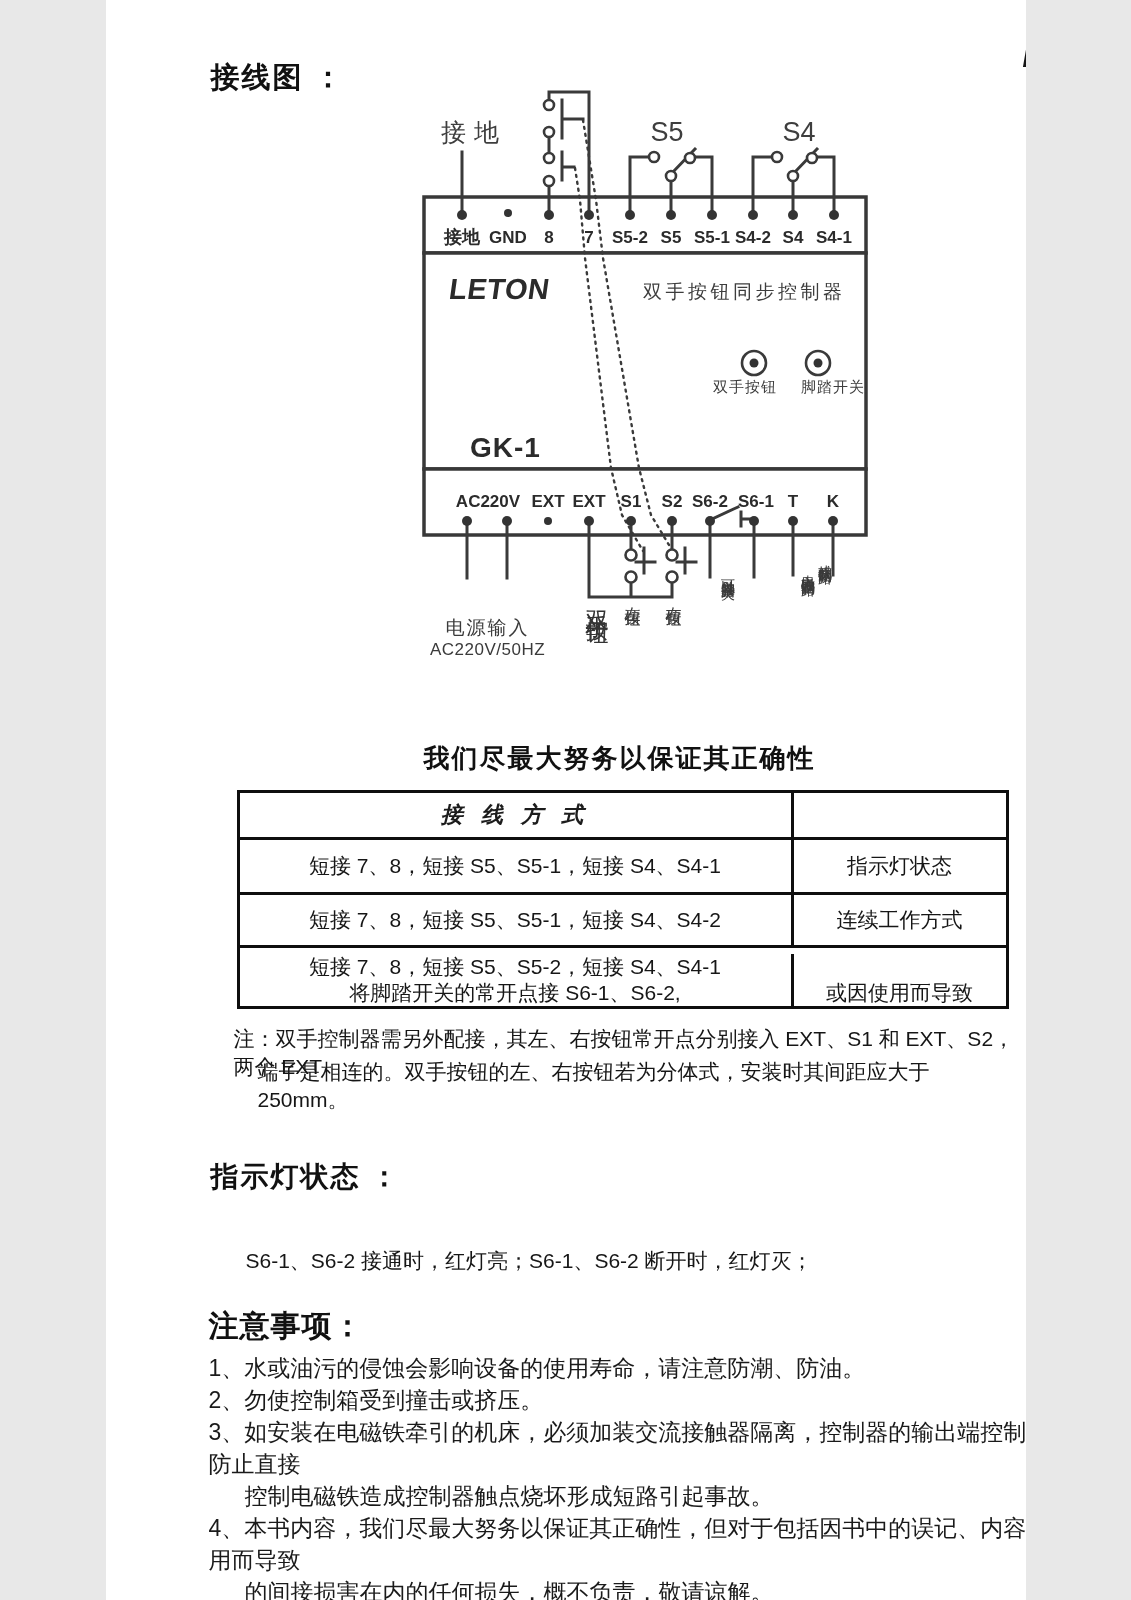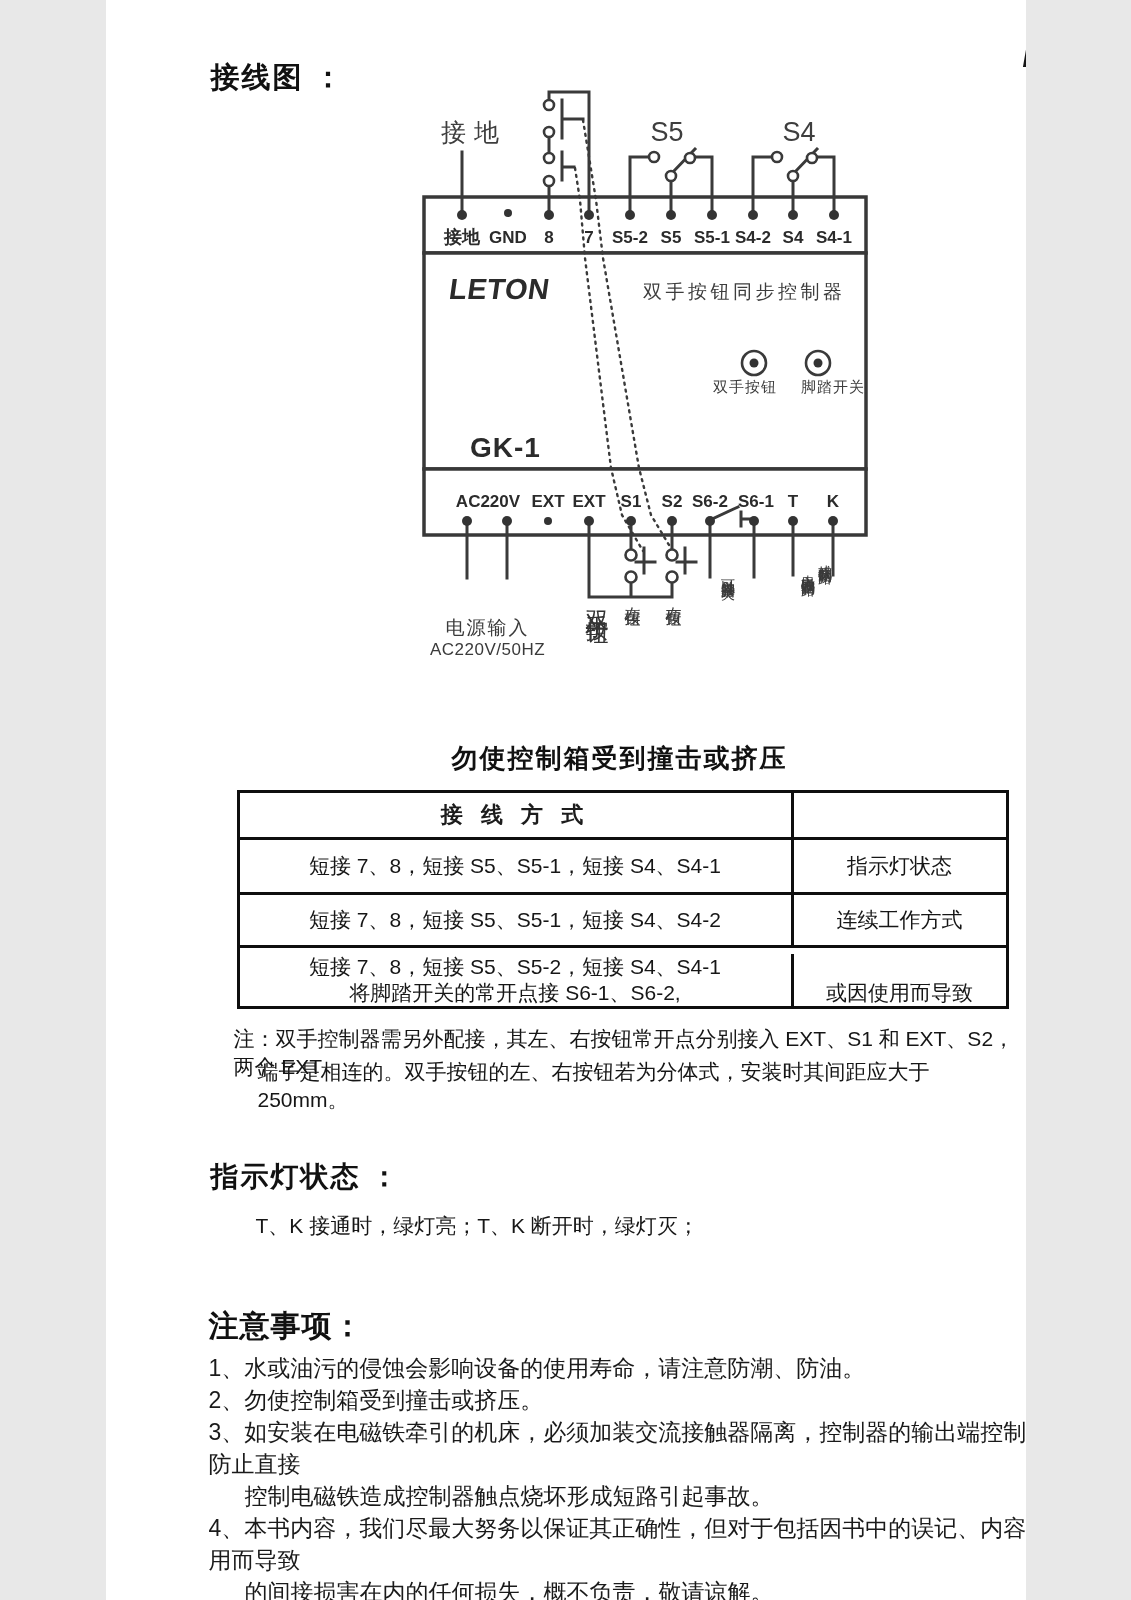--- a/index.html
+++ b/index.html
@@ -41,21 +41,21 @@
   .pwr{left:298px;top:585px;width:168px;text-align:center;color:#3a3a3a;line-height:22px;}
   .pwr .l1{font-size:19px;letter-spacing:2px;margin-top:32px;}
   .pwr .l2{font-size:17px;letter-spacing:.5px;}
   
   .tbl-title{left:131px;top:741px;width:766px;text-align:center;font-size:26px;font-weight:bold;letter-spacing:2px;color:#111;}
   .ftable{left:131px;top:790px;width:766px;border:3px solid #0e0e0e;}
   .trow{display:flex;border-top:3px solid #0e0e0e;}
   .trow:first-child{border-top:none;}
   .c1{width:551px;border-right:3px solid #0e0e0e;display:flex;flex-direction:column;align-items:center;justify-content:center;}
   .c2{flex:1;display:flex;align-items:center;justify-content:center;}
-  .hrow{height:44px;}
+  .hrow{height:44px;font-style:italic;}
   .hrow .c1,.hrow .c2{font-size:22px;font-weight:bold;letter-spacing:6px;}
   .r1{height:52px;}.r2{height:50px;}.r3{height:58px;align-items:flex-end;}
   .cell-txt{font-size:21px;color:#161616;line-height:26px;text-align:center;}
   
   .note1{left:128px;top:1025px;font-size:21px;color:#161616;}
   .note2{left:152px;top:1058px;font-size:21px;color:#161616;}
   
   .h-ind{left:105px;top:1158px;font-size:28px;font-weight:bold;letter-spacing:2px;color:#111;}
   .ind1{left:150px;top:1212px;font-size:21px;color:#161616;}
   .ind2{left:140px;top:1247px;font-size:21px;color:#161616;}
@@ -198,21 +198,21 @@
     <div class="l1">电源输入</div>
     <div class="l2">AC220V/50HZ</div>
   </div>
   <div class="abs vtext v-twohand">双手按钮</div>
   <div class="abs vtext v-small v-left">左按钮</div>
   <div class="abs vtext v-small v-right">右按钮</div>
   <div class="abs vtext v-tiny v-foot">可以外接脚踏开关</div>
   <div class="abs vtext v-tiny v-solenoid">串入电磁铁控制回路</div>
   <div class="abs vtext v-tiny v-brake">或机床制动回路</div>
 
-  <div class="abs tbl-title">勿使控制箱受到撞击或挤压</div>
+  <div class="abs tbl-title">我们尽最大努务以保证其正确性</div>
   <div class="abs ftable">
     <div class="trow hrow">
       <div class="c1">接 线 方 式</div>
     </div>
     <div class="trow r1">
       <div class="c1">
           <div class="cell-txt">短接 7、8，短接 S5、S5-1，短接 S4、S4-1</div>
         </div>
       <div class="c2">
           <div class="cell-txt">指示灯状态</div>
@@ -234,21 +234,21 @@
       <div class="c2">
           <div class="cell-txt">或因使用而导致</div>
         </div>
     </div>
   </div>
 
   <div class="abs note1">注：双手控制器需另外配接，其左、右按钮常开点分别接入 EXT、S1 和 EXT、S2，两个 EXT</div>
   <div class="abs note2">端子是相连的。双手按钮的左、右按钮若为分体式，安装时其间距应大于 250mm。</div>
 
   <div class="abs h-ind">指示灯状态 ：</div>
-  <div class="abs ind1">T、K 接通时，绿灯亮；T、K 断开时，绿灯灭；</div>
+  <div class="abs ind2">S6-1、S6-2 接通时，红灯亮；S6-1、S6-2 断开时，红灯灭；</div>
 
   <div class="abs h-caut">注意事项：</div>
   <div class="abs cautions">
     <div class="caut-item">
       <div>1、水或油污的侵蚀会影响设备的使用寿命，请注意防潮、防油。</div>
     </div>
     <div class="caut-item">
       <div>2、勿使控制箱受到撞击或挤压。</div>
     </div>
     <div class="caut-item">

